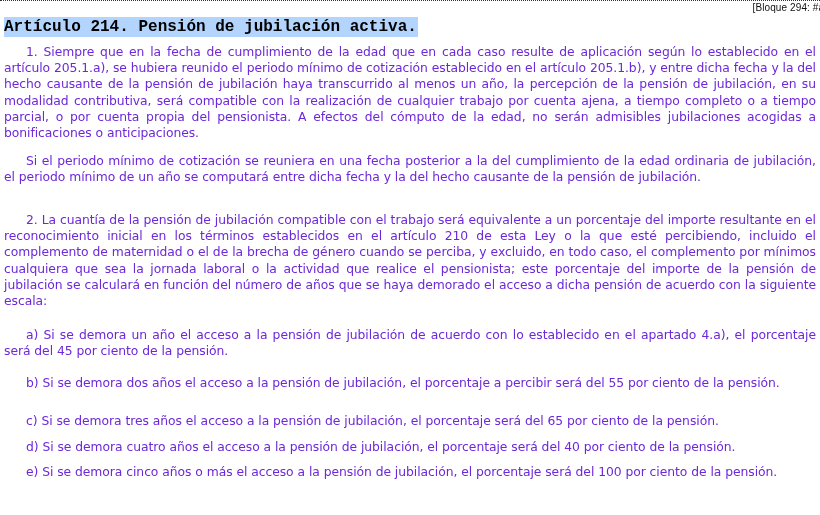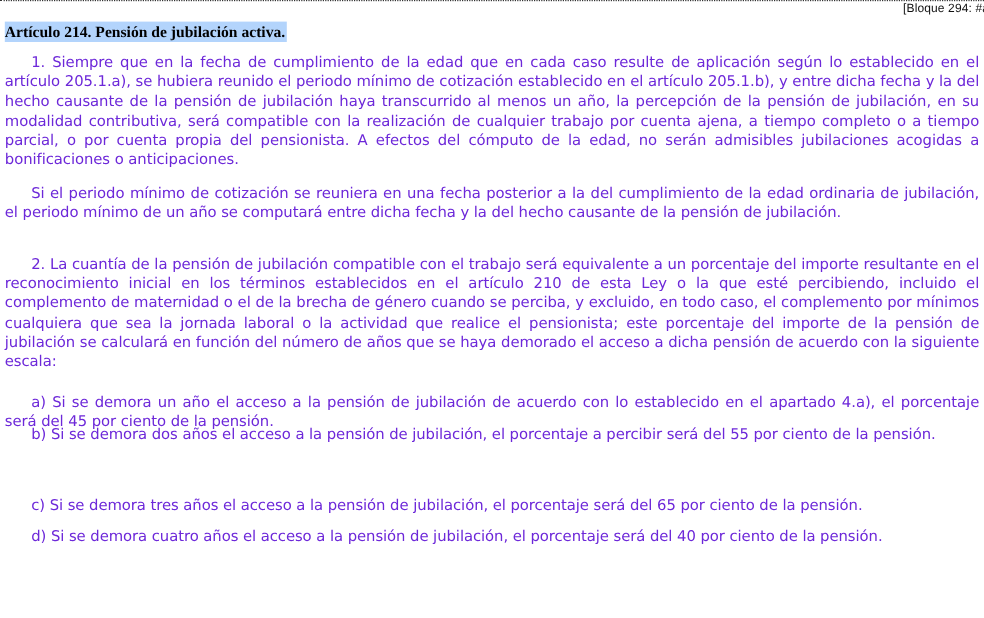--- a/index.html
+++ b/index.html
@@ -36,23 +36,23 @@
       font-family: "Liberation Sans", sans-serif;
       font-size: 10px;
       color: #111111;
       letter-spacing: 0.1px;
     }
     .article-title {
       position: absolute;
       left: 4px;
       top: 19px;
       margin: 0;
-      font-family: Liberation Serif, serif;
+      font-family: Liberation Mono, monospace;
       font-weight: bold;
-      font-size: 13px;
+      font-size: 16px;
       line-height: 16px;
       color: #000000;
     }
     .article-title span {
       background: #b3d4fc;
       padding: 1px 1px 1px 0;
     }
     .body-text {
       position: absolute;
       left: 4px;
@@ -65,21 +65,21 @@
       letter-spacing: -0.05px;
     }
     .body-text p {
       margin: 0;
       text-indent: 22px;
     }
     #p1 { top: 44px; }
     #p2 { top: 153px; }
     #p3 { top: 212px; }
     #pa { top: 327px; }
-    #pb { top: 354px; }
+    #pb { top: 375px; }
     #pc { top: 413px; }
     #pd { top: 439px; }
     #pe { top: 464px; }
   </style>
 </head>
 <body>
 
 <div class="page">
   <div class="top-rule"></div>
 
@@ -110,13 +110,16 @@
   </div>
 
   <div class="body-text" id="pc">
     <p>c) Si se demora tres años el acceso a la pensión de jubilación, el porcentaje será del 65 por ciento de la pensión.</p>
   </div>
 
   <div class="body-text" id="pd">
     <p>d) Si se demora cuatro años el acceso a la pensión de jubilación, el porcentaje será del 40 por ciento de la pensión.</p>
   </div>
 
+  <div class="body-text" id="pe">
+    <p>e) Si se demora cinco años o más el acceso a la pensión de jubilación, el porcentaje será del 100 por ciento de la pensión.</p>
+  </div>
 </div>
 
 </body></html>

